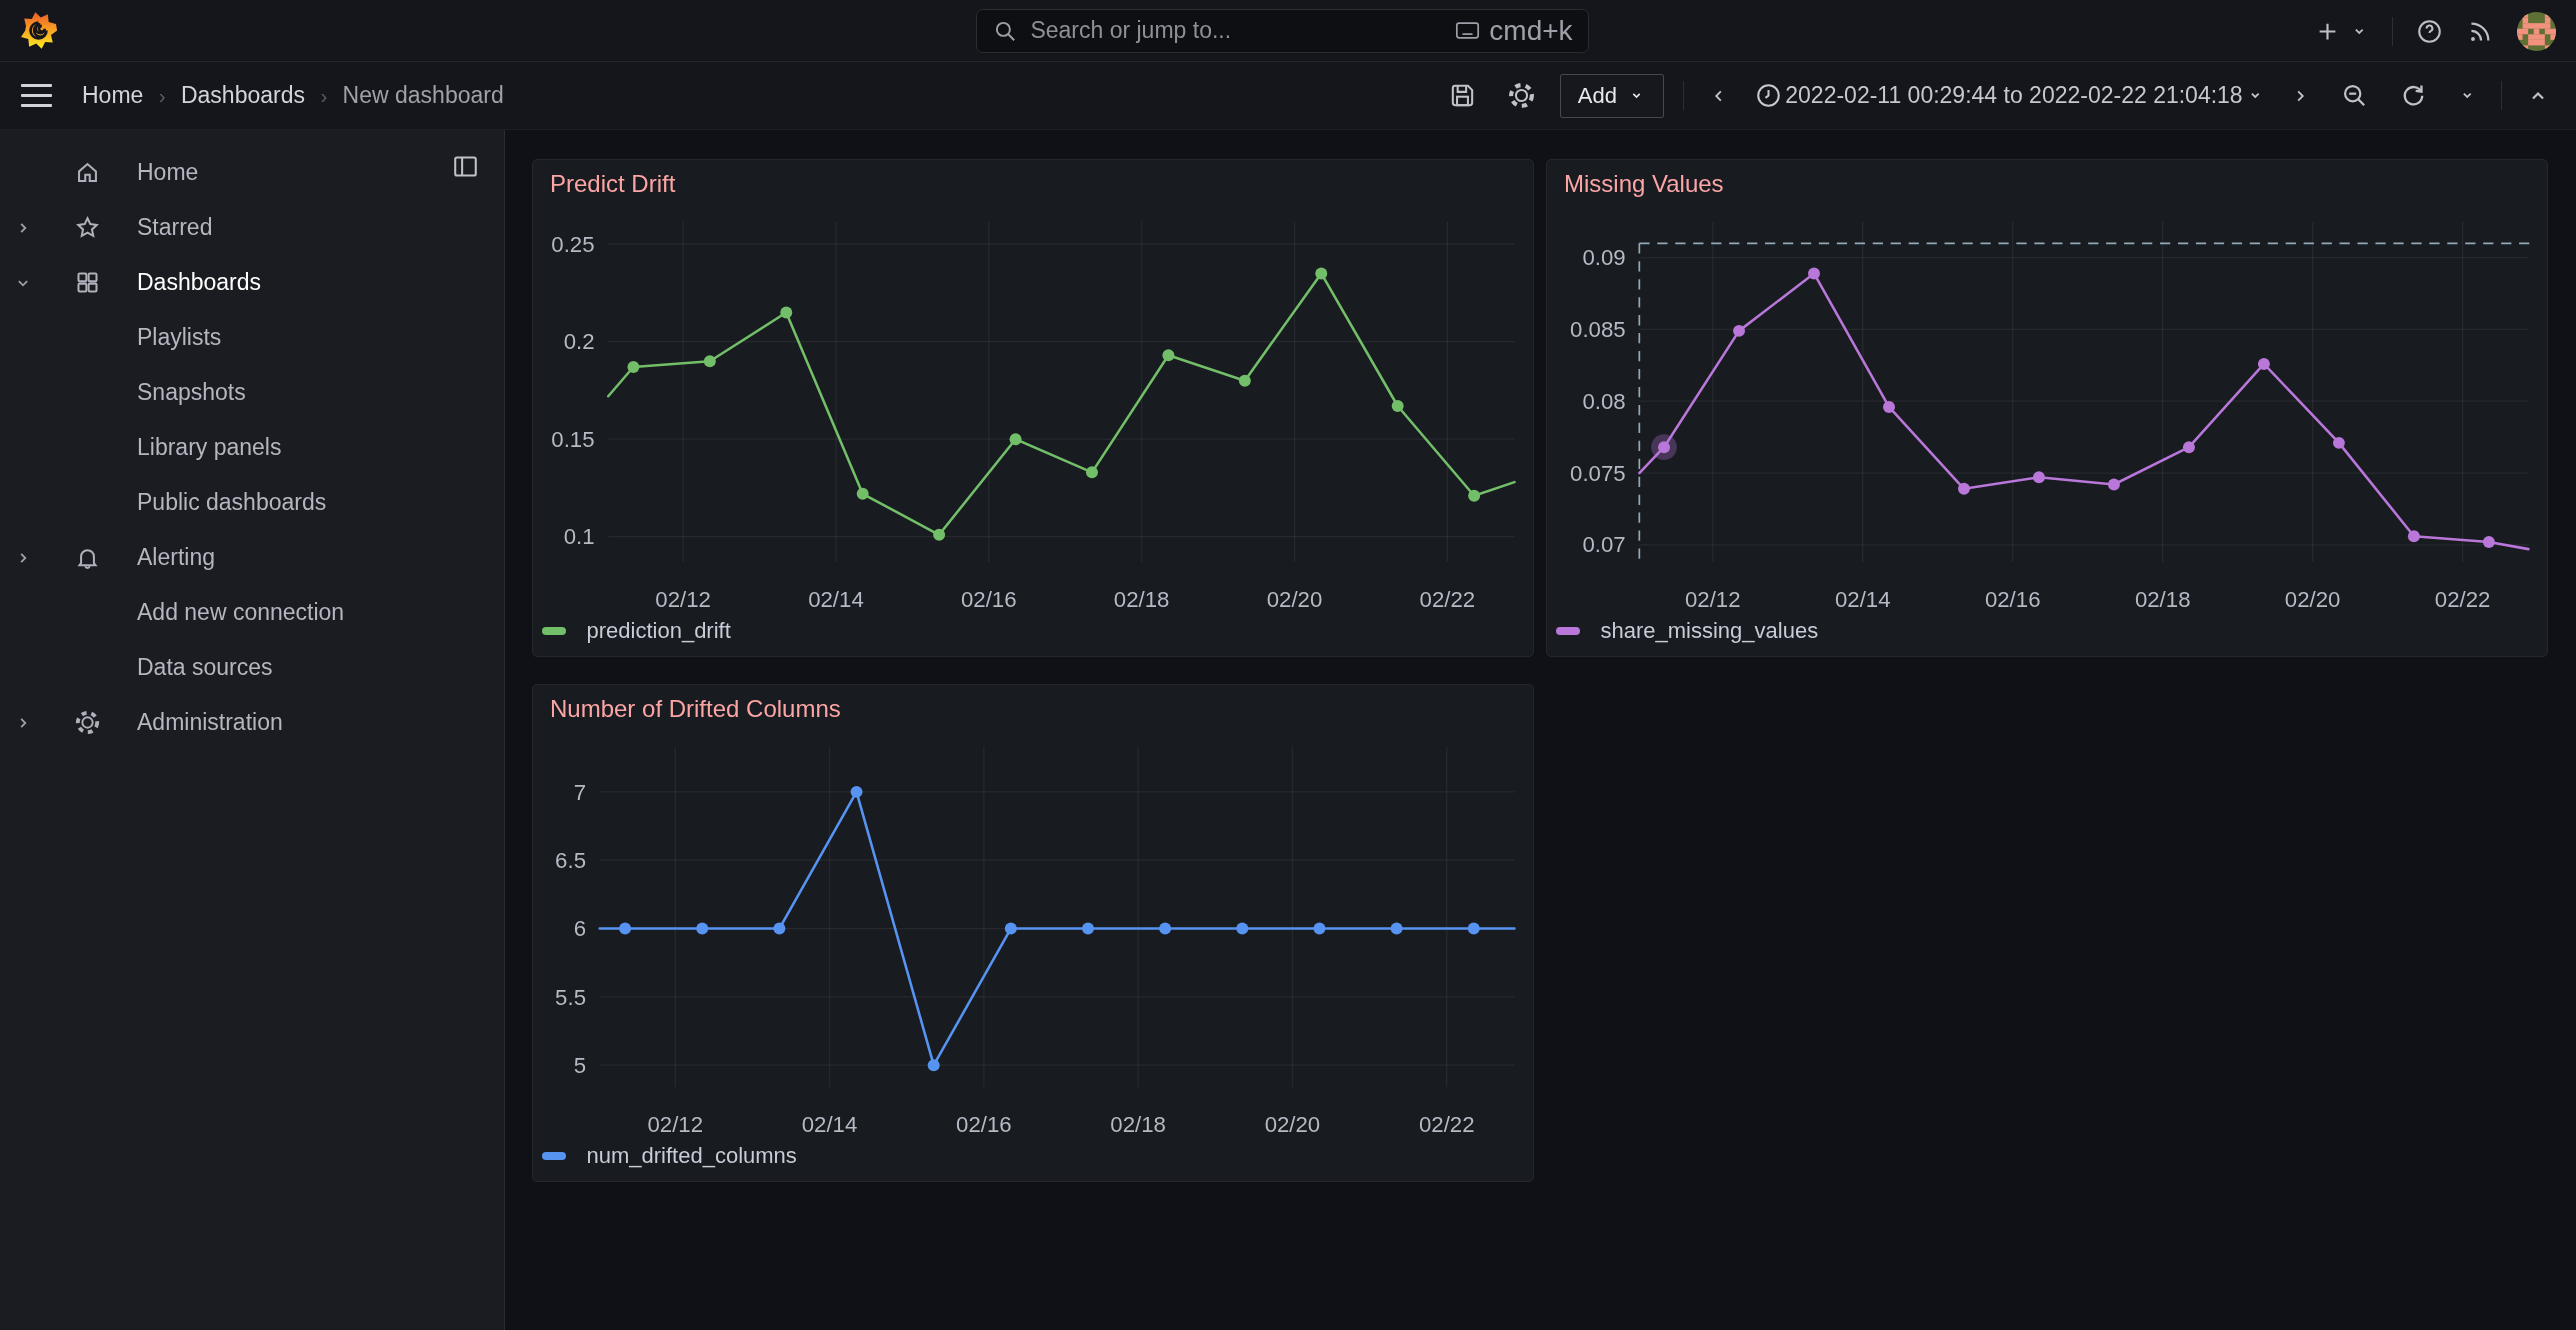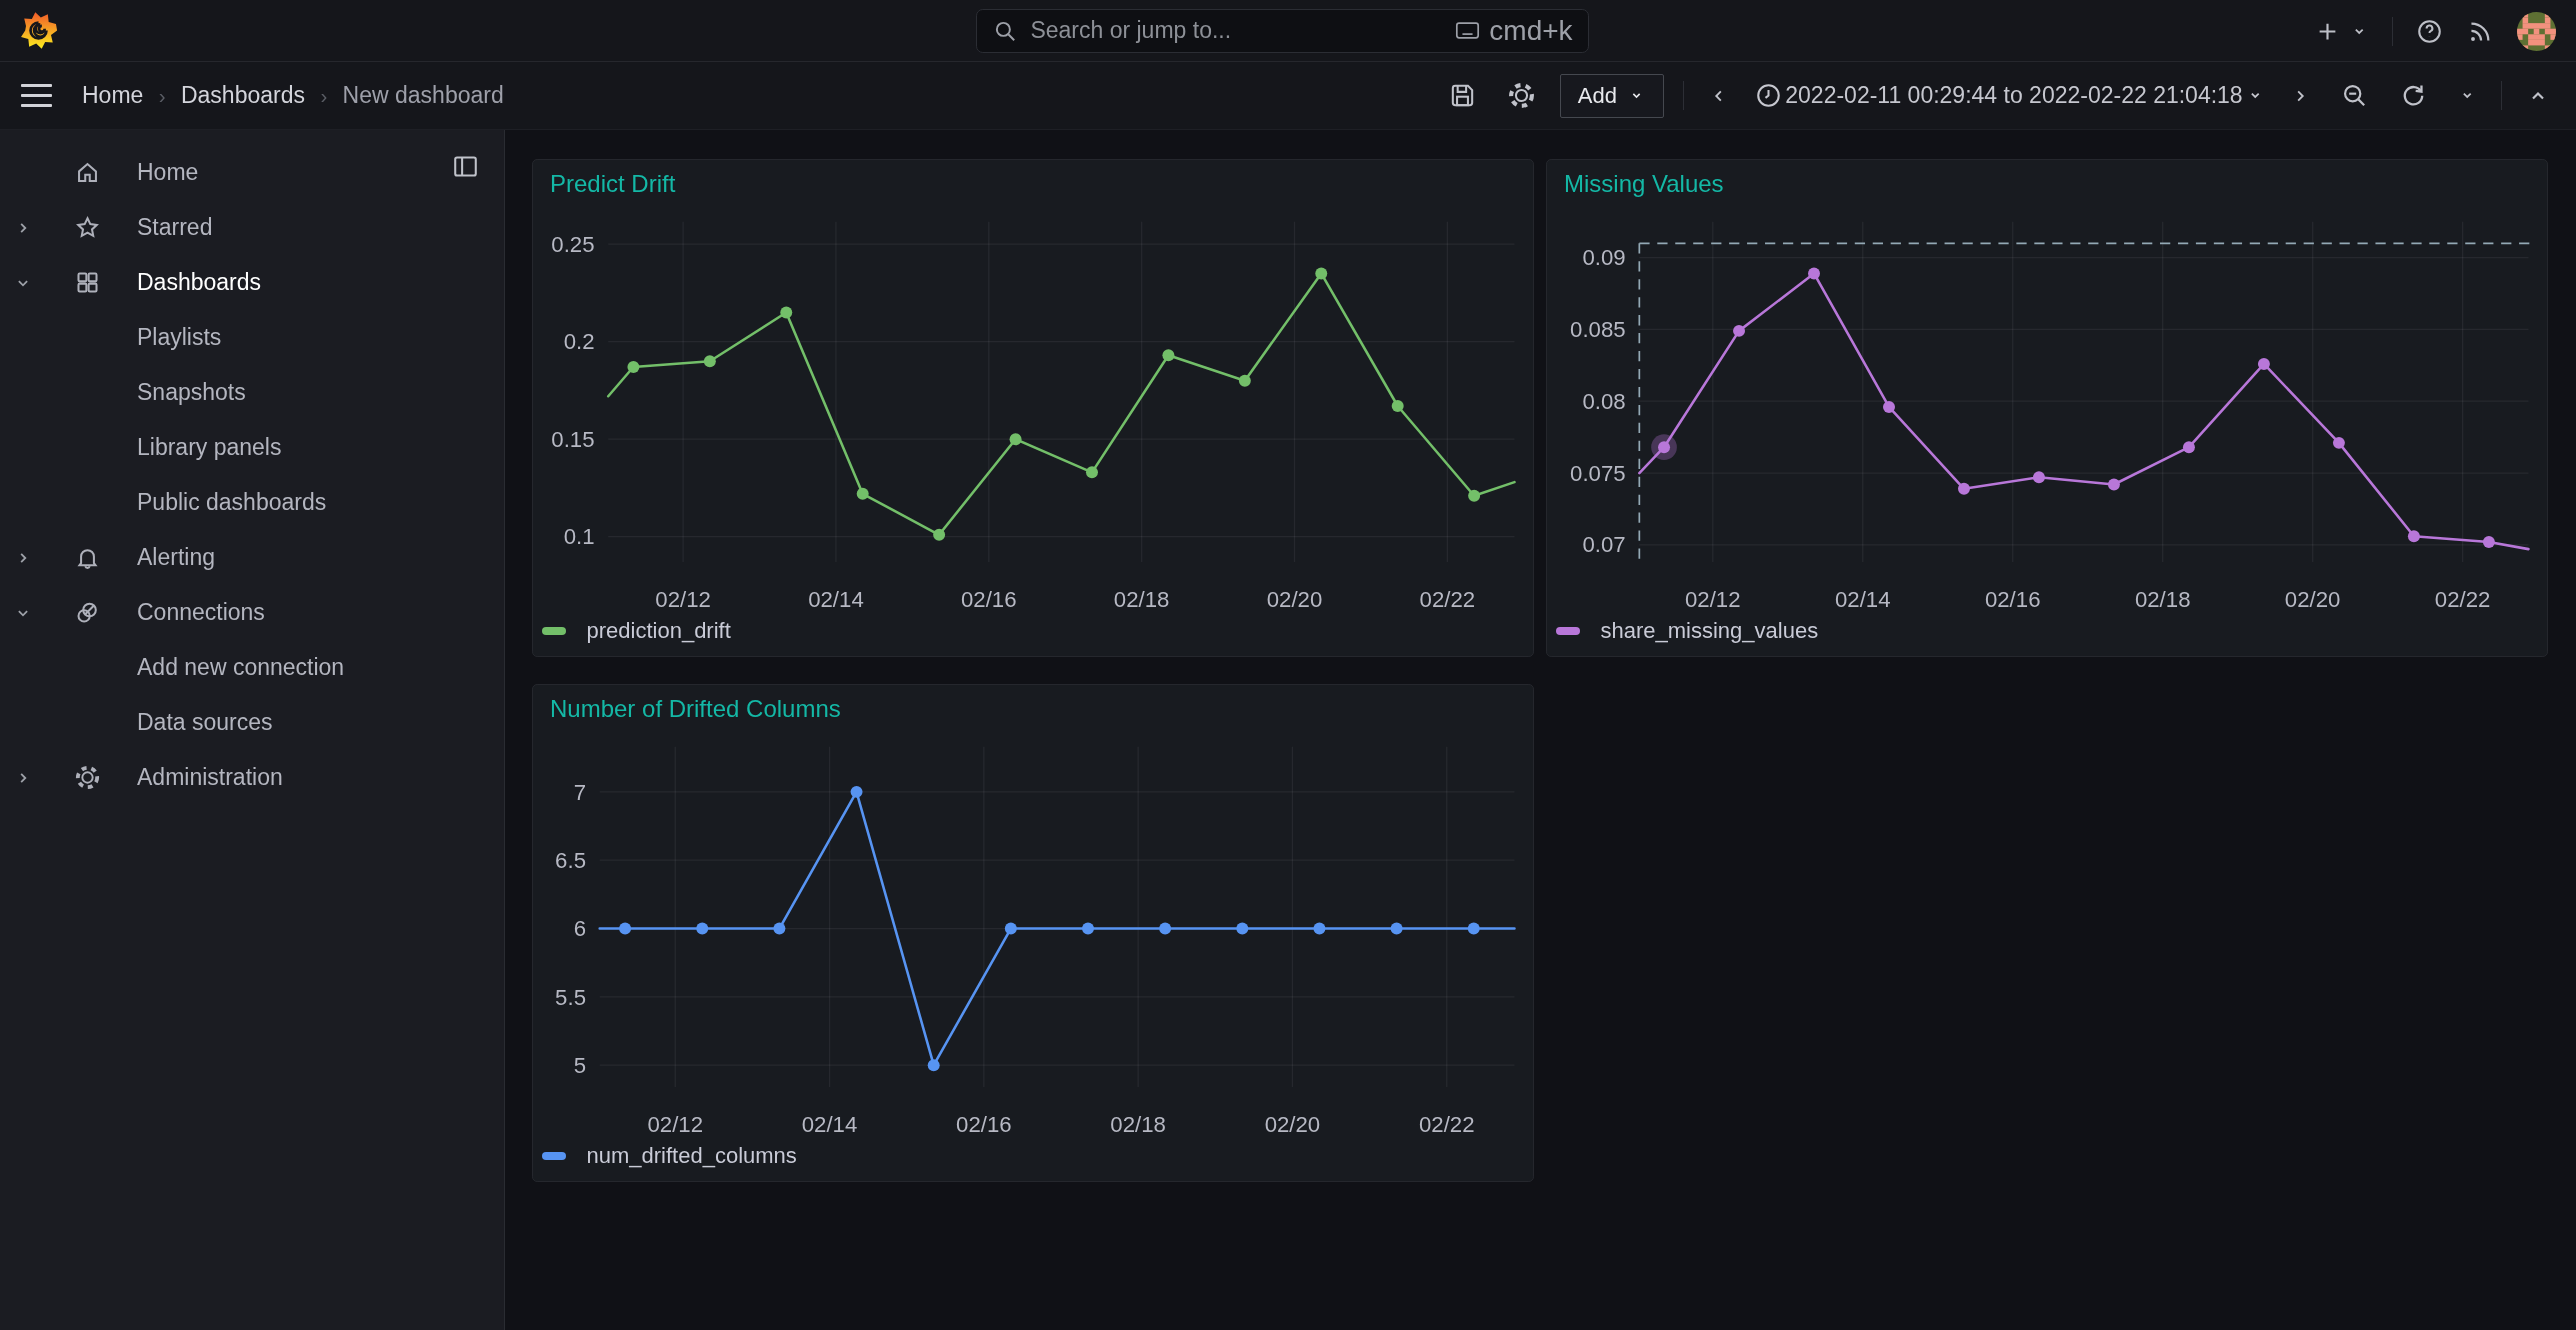--- a/index.html
+++ b/index.html
@@ -61,21 +61,21 @@
   .dockbtn { position:absolute; right:24px; top:22px; color:#C0C2CA; cursor:pointer; }
   
   .main { position:absolute; left:506px; top:130px; right:0; bottom:0; background:#101116; }
   .panel {
     position:absolute; width:1002px; height:498px;
     background:#181B20; border:0.9px solid #25272D; border-radius:5.1px;
   }
   .panel.p1 { left:26px;  top:29px; }
   .panel.p2 { left:1040px; top:29px; }
   .panel.p3 { left:26px;  top:554px; }
-  .ptitle { position:absolute; left:17px; top:10.3px; font-size:24px; font-weight:500; color:#14b8a6; cursor:pointer; }
+  .ptitle { position:absolute; left:17px; top:10.3px; font-size:24px; font-weight:500; color:#fca5a5; cursor:pointer; }
   .chart { position:absolute; left:0; top:0; width:1002px; height:498px; }
   .legend { position:absolute; left:9px; bottom:12px; display:flex; align-items:center; gap:20.5px; }
   .lg-swatch { width:24px; height:7.7px; border-radius:4.3px; }
   .lg-label { font-size:22px; color:#C9CBD7; cursor:pointer; }
   .tick { fill:#B7B9C4; font-size:26px; font-family:"Liberation Sans", sans-serif; }
 </style>
 </head>
 <body>
 
 <div id="app">
@@ -307,37 +307,20 @@
           </span>
           <span class="side-ic">
             <svg width="27" height="27" viewBox="0 0 24 24">
               <g fill="none" stroke="currentColor" stroke-width="1.8">
                 <path d="M6.3 17 V11.2 a5.7 5.7 0 0 1 11.4 0 V17 l1.4 1.8 H4.9 Z"></path>
                 <path d="M10 19.8 a2.1 2.1 0 0 0 4 0"></path>
               </g>
             </svg>
           </span>
           <span class="side-label">Alerting</span>
-        </div>
-        <div class="side-row">
-          <span class="side-chev">
-            <svg width="22" height="22" viewBox="0 0 24 24">
-              <path d="M7.5 10 l4.5 4.5 l4.5 -4.5" fill="none" stroke="currentColor" stroke-width="2"></path>
-            </svg>
-          </span>
-          <span class="side-ic">
-            <svg width="27" height="27" viewBox="0 0 24 24">
-              <g fill="none" stroke="currentColor" stroke-width="1.8">
-                <circle cx="13.8" cy="9.8" r="5.6"></circle>
-                <circle cx="9" cy="15" r="5"></circle>
-                <line x1="17.5" y1="6" x2="10" y2="13.6"></line>
-              </g>
-            </svg>
-          </span>
-          <span class="side-label">Connections</span>
         </div>
         <div class="side-row">
           <span class="side-label">Add new connection</span>
         </div>
         <div class="side-row">
           <span class="side-label">Data sources</span>
         </div>
         <div class="side-row">
           <span class="side-chev">
             <svg width="22" height="22" viewBox="0 0 24 24">

